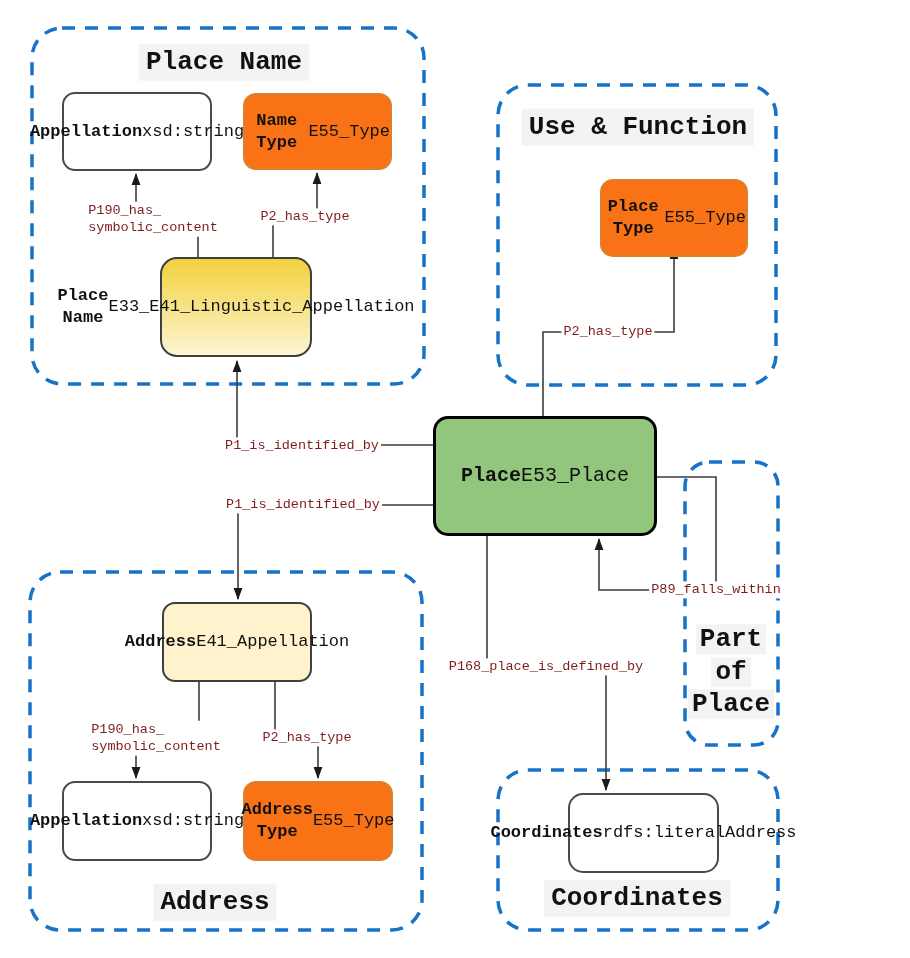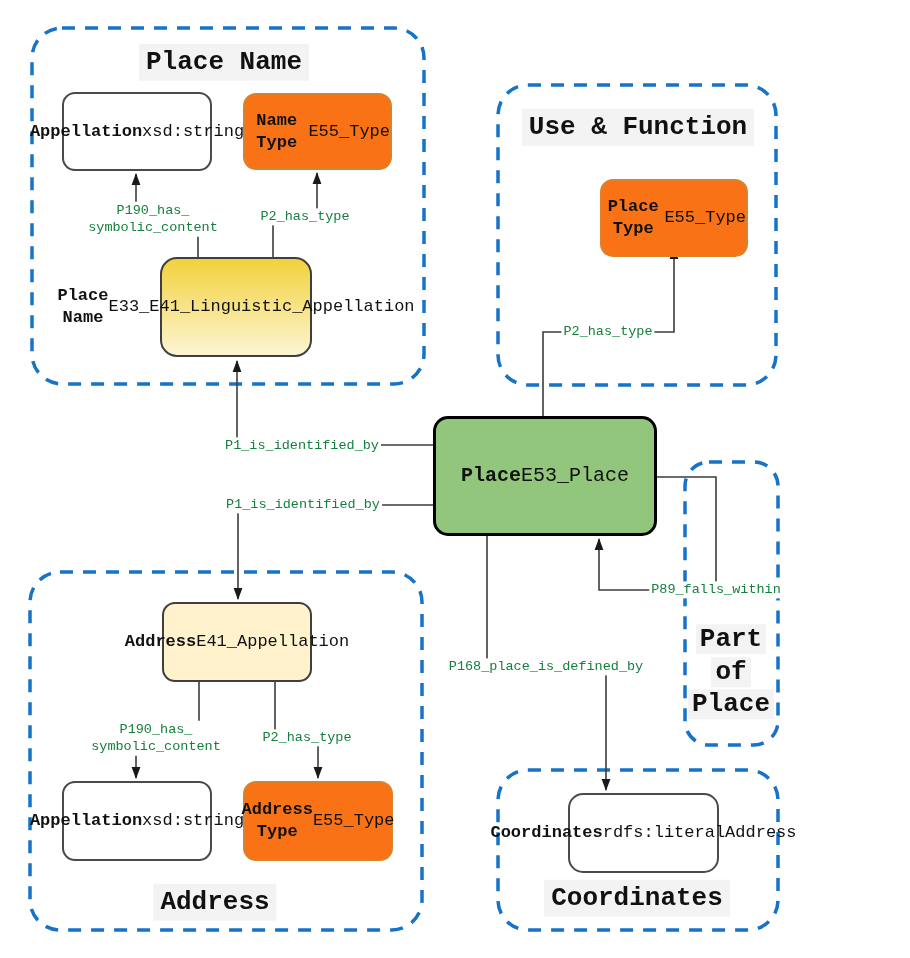--- a/index.html
+++ b/index.html
@@ -27,22 +27,22 @@
     position:absolute;z-index:2;transform:translate(-50%,-50%);
     font-weight:bold;font-size:26px;line-height:1.25;text-align:center;
     background:#F3F3F3;padding:2px 7px;white-space:nowrap;
   }
   .gtitle.wrap{white-space:normal;width:92px;padding:2px 0;background:none;}
   .gtitle.wrap span{background:#F3F3F3;padding:0 4px;box-decoration-break:clone;margin-top:14px;-webkit-box-decoration-break:clone;}
 
   
   .elabel{
     position:absolute;z-index:4;transform:translate(-50%,-50%);
-    font-size:13.5px;line-height:1.28;text-align:center;
-    background:#ffffff;padding:0 2px;white-space:nowrap;color:#15803d;
+    font-size:13.5px;line-height:1.28;text-align:left;
+    background:#ffffff;padding:0 2px;white-space:nowrap;color:#7f1d1d;
   }
 </style>
 </head>
 <body>
 
 <div class="canvas">
 
   <svg width="910" height="958" viewBox="0 0 910 958">
     <defs>
       <marker id="arrow" markerWidth="13" markerHeight="11" refX="11" refY="5" orient="auto" markerUnits="userSpaceOnUse">

